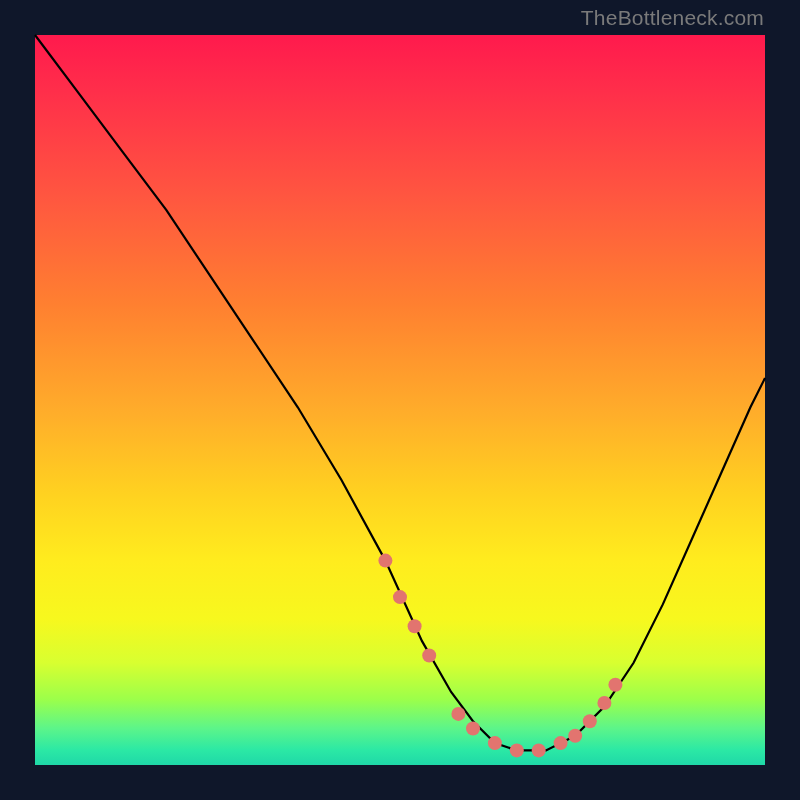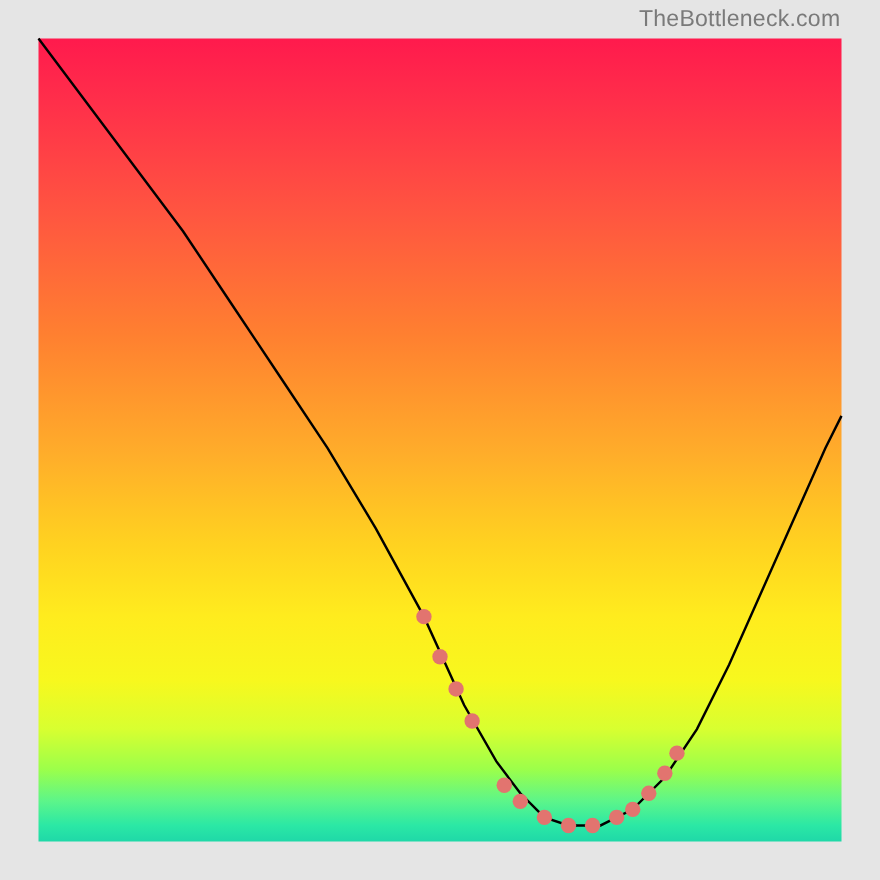--- a/index.html
+++ b/index.html
@@ -9,21 +9,21 @@
     height: 800px;
     background: #000;
     overflow: hidden;
   }
   .frame {
     position: absolute;
     left: 0;
     top: 0;
     width: 800px;
     height: 800px;
-    background: #e5e5e5;
+    background: #0f172a;
   }
   .plot {
     position: absolute;
     left: 35px;
     top: 35px;
     width: 730px;
     height: 730px;
     
     background: linear-gradient(to bottom,
       #ff1a4d 0%,

